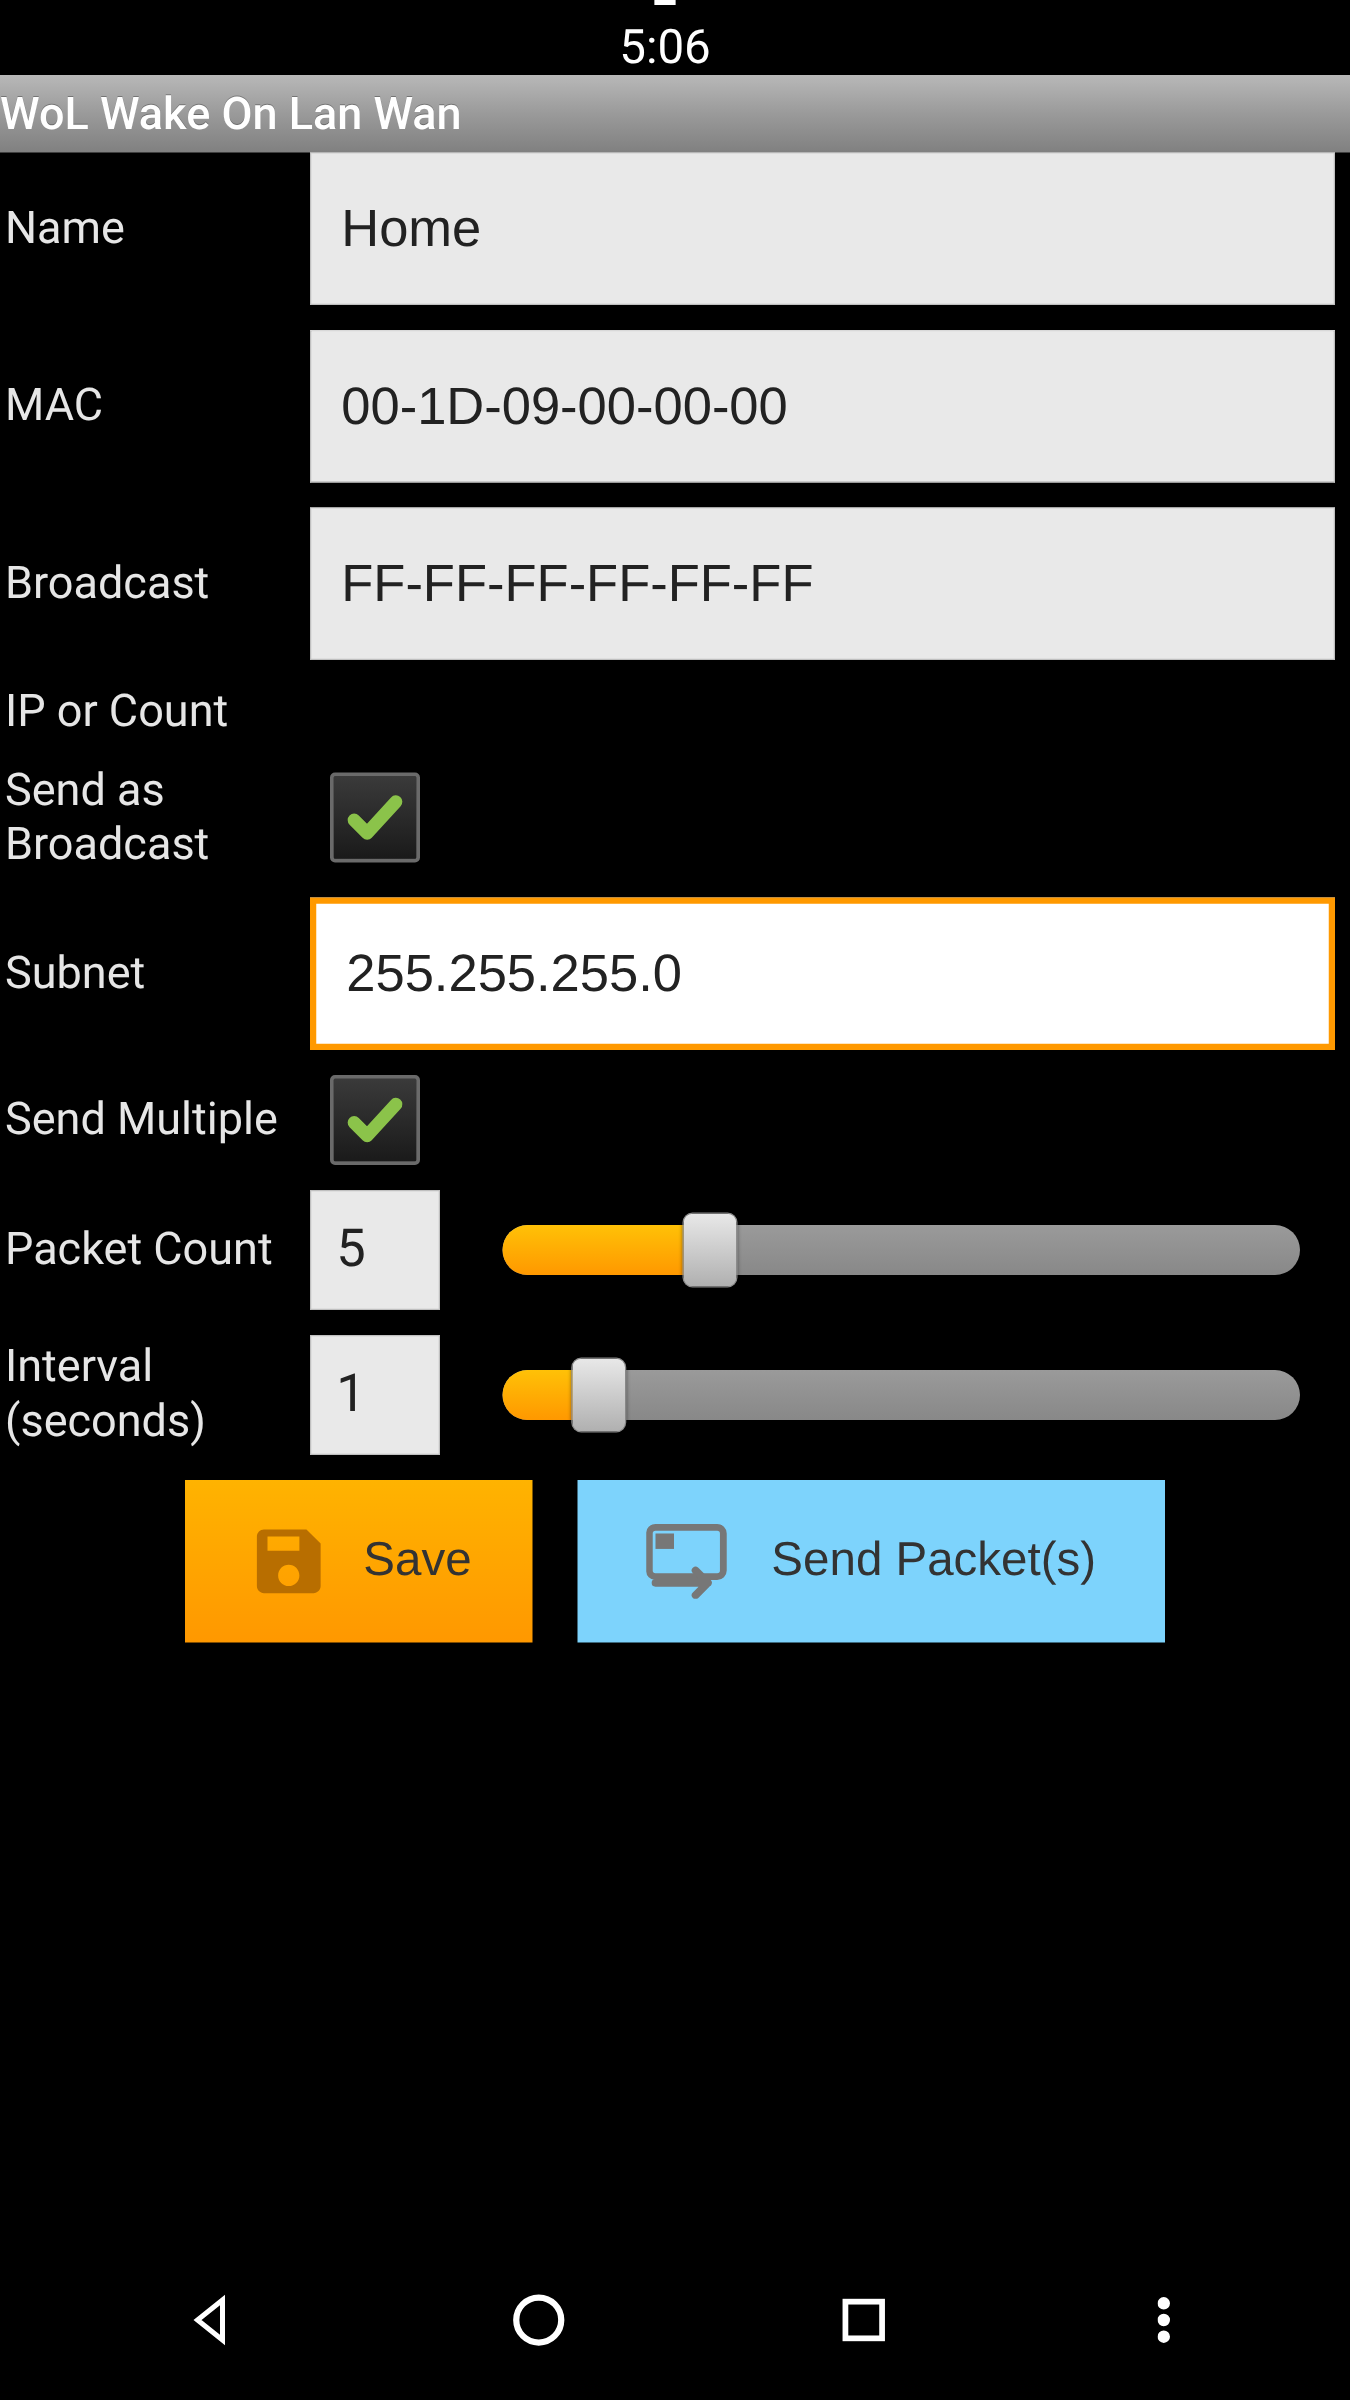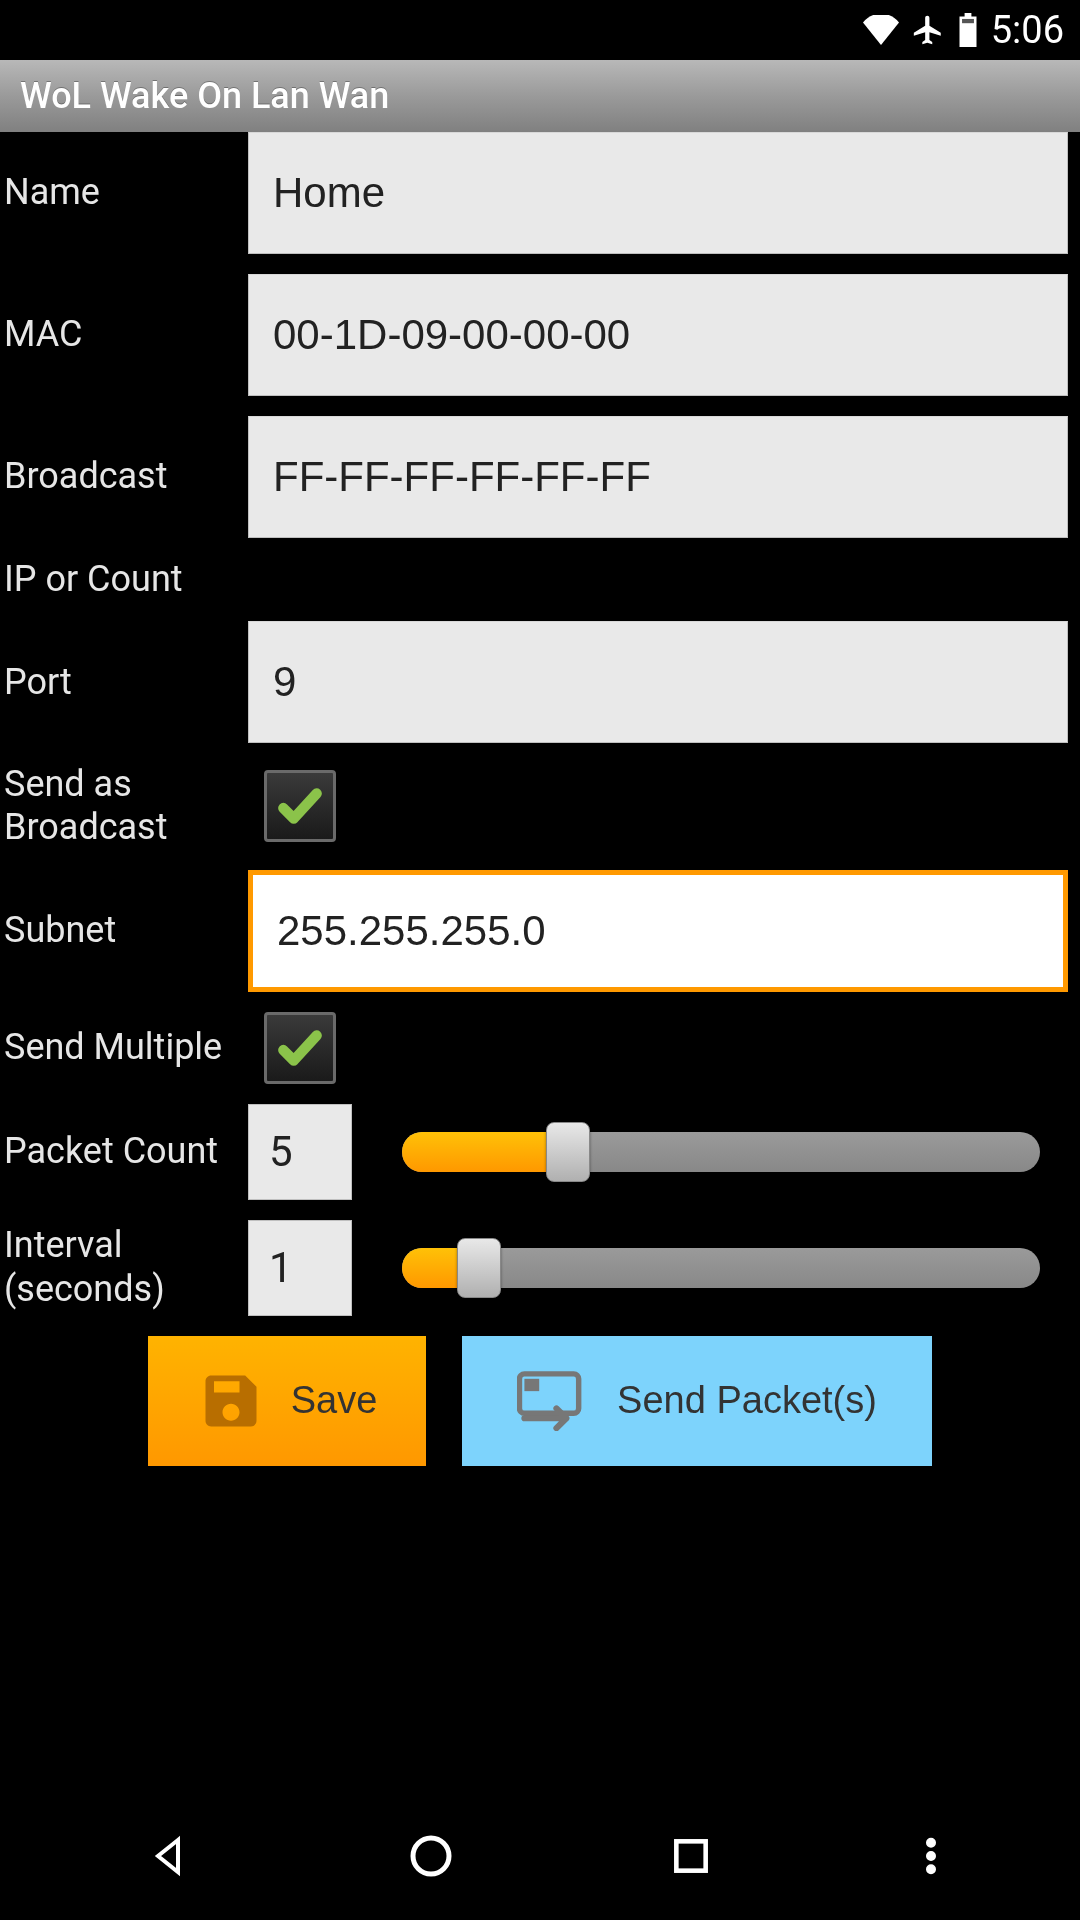--- a/index.html
+++ b/index.html
@@ -7,33 +7,34 @@
   
   .status-bar {
     height: 60px;
     background: #000;
     display: flex;
     justify-content: flex-end;
     align-items: center;
     padding-right: 16px;
     gap: 12px;
     color: #fff;
+    flex-direction: column;
   }
   .status-bar .time { font-size: 38px; font-weight: 400; }
   .status-icon { display: inline-flex; }
 
   .title-bar {
-    height: 72px;
+    height: 62px;
     background: linear-gradient(to bottom, #b8b8b8 0%, #9a9a9a 50%, #808080 100%);
     color: #fff;
     font-size: 36px;
     font-weight: 500;
     display: flex;
     align-items: center;
-    padding-left: 20px;
+    padding-left: 0;
     text-shadow: 0 -1px 0 rgba(0,0,0,0.3);
   }
 
   .form { padding: 0 0 0 0; }
   .row {
     display: flex;
     align-items: center;
     width: 100%;
     margin-bottom: 20px;
   }
@@ -202,24 +203,20 @@
 
   <div class="row">
     <div class="label">Broadcast</div>
     <div class="field-wrap"><input class="text-input" value="FF-FF-FF-FF-FF-FF" style=""></div>
   </div>
 
   <div class="row">
     <div class="label">IP or Count</div>
   </div>
 
-  <div class="row">
-    <div class="label">Port</div>
-    <div class="field-wrap"><input class="text-input" value="9" style=""></div>
-  </div>
 
   <div class="row">
     <div class="label">Send as Broadcast</div>
     <div class="checkbox">
       <svg viewBox="0 0 24 24">
           <path fill="none" stroke="#8bc34a" stroke-width="5" stroke-linecap="round" stroke-linejoin="round" d="M4 13 L9 18 L20 6"></path>
         </svg>
     </div>
   </div>
 

